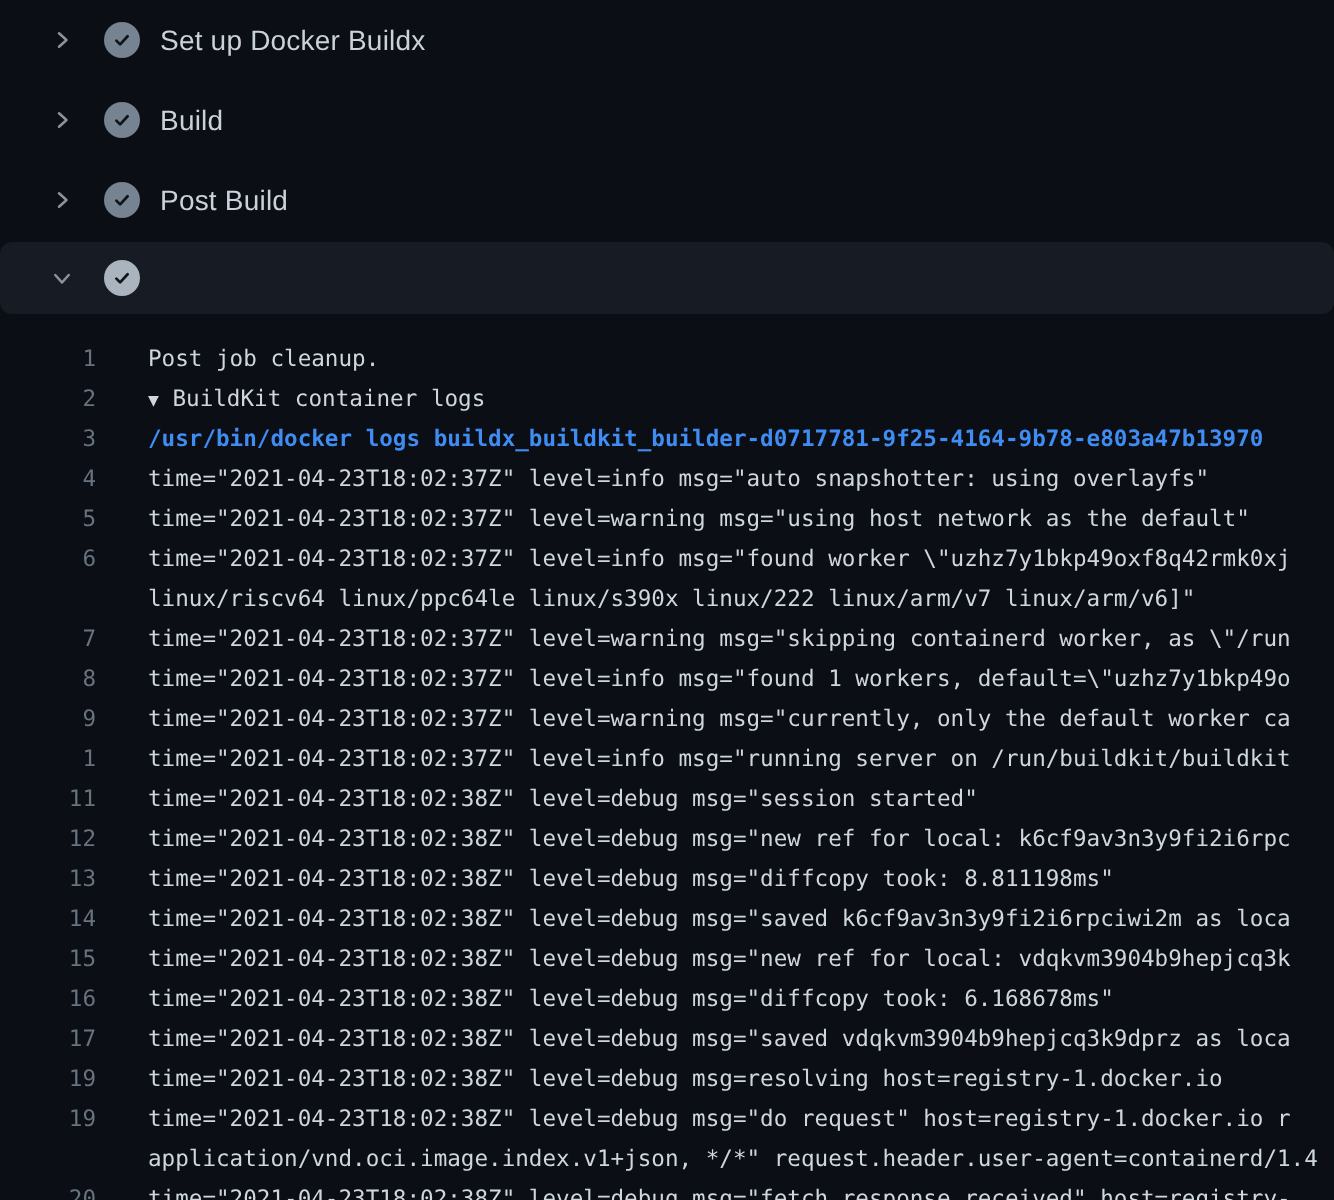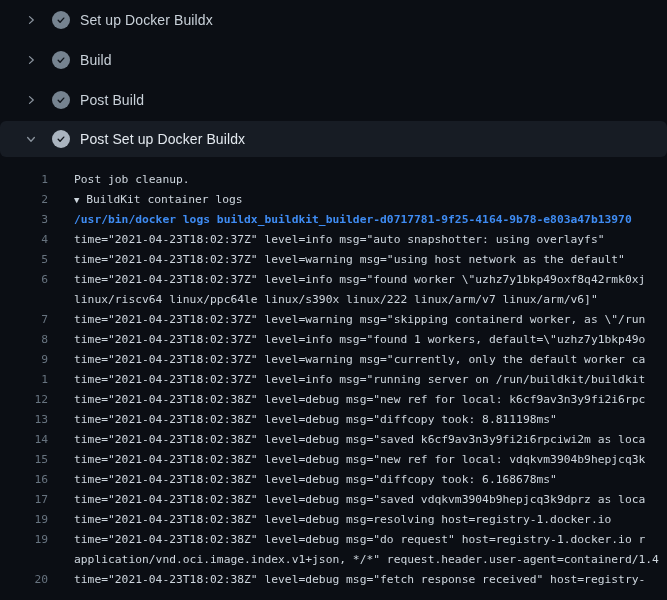--- a/index.html
+++ b/index.html
@@ -114,35 +114,35 @@
     <span class="chev">
       <svg width="12" height="12" viewBox="0 0 16 16">
           <path d="M3.5 6l4.5 5 4.5-5" fill="none" stroke="#8b949e" stroke-width="1.7" stroke-linecap="round" stroke-linejoin="round"></path>
         </svg>
     </span>
     <span class="circle">
       <svg width="10" height="10" viewBox="0 0 16 16">
           <path d="M3.5 8.5l3 3 6-6.5" fill="none" stroke="#11151b" stroke-width="2.2" stroke-linecap="round" stroke-linejoin="round"></path>
         </svg>
     </span>
-    <span class="section-title">Post Set up Docker Buildx</span>
   </div>
 
   <div class="log-area" id="log-rows">
       <div class="log-row"><span class="ln">1</span><span class="lt plain">Post job cleanup.</span></div>
       <div class="log-row"><span class="ln">2</span><span class="lt group"><span class="tri">▼</span> BuildKit container logs</span></div>
       <div class="log-row ind"><span class="ln">3</span><span class="lt command">/usr/bin/docker logs buildx_buildkit_builder-d0717781-9f25-4164-9b78-e803a47b13970</span></div>
       <div class="log-row ind"><span class="ln">4</span><span class="lt plain">time="2021-04-23T18:02:37Z" level=info msg="auto snapshotter: using overlayfs"</span></div>
       <div class="log-row ind"><span class="ln">5</span><span class="lt plain">time="2021-04-23T18:02:37Z" level=warning msg="using host network as the default"</span></div>
       <div class="log-row ind"><span class="ln">6</span><span class="lt plain">time="2021-04-23T18:02:37Z" level=info msg="found worker \"uzhz7y1bkp49oxf8q42rmk0xj</span></div>
       <div class="log-row cont"><span class="ln"></span><span class="lt plain">linux/riscv64 linux/ppc64le linux/s390x linux/222 linux/arm/v7 linux/arm/v6]"</span></div>
       <div class="log-row ind"><span class="ln">7</span><span class="lt plain">time="2021-04-23T18:02:37Z" level=warning msg="skipping containerd worker, as \"/run</span></div>
       <div class="log-row ind"><span class="ln">8</span><span class="lt plain">time="2021-04-23T18:02:37Z" level=info msg="found 1 workers, default=\"uzhz7y1bkp49o</span></div>
       <div class="log-row ind"><span class="ln">9</span><span class="lt plain">time="2021-04-23T18:02:37Z" level=warning msg="currently, only the default worker ca</span></div>
       <div class="log-row ind"><span class="ln">1</span><span class="lt plain">time="2021-04-23T18:02:37Z" level=info msg="running server on /run/buildkit/buildkit</span></div>
+      <div class="log-row ind"><span class="ln">11</span><span class="lt plain">time="2021-04-23T18:02:38Z" level=debug msg="session started"</span></div>
       <div class="log-row ind"><span class="ln">12</span><span class="lt plain">time="2021-04-23T18:02:38Z" level=debug msg="new ref for local: k6cf9av3n3y9fi2i6rpc</span></div>
       <div class="log-row ind"><span class="ln">13</span><span class="lt plain">time="2021-04-23T18:02:38Z" level=debug msg="diffcopy took: 8.811198ms"</span></div>
       <div class="log-row ind"><span class="ln">14</span><span class="lt plain">time="2021-04-23T18:02:38Z" level=debug msg="saved k6cf9av3n3y9fi2i6rpciwi2m as loca</span></div>
       <div class="log-row ind"><span class="ln">15</span><span class="lt plain">time="2021-04-23T18:02:38Z" level=debug msg="new ref for local: vdqkvm3904b9hepjcq3k</span></div>
       <div class="log-row ind"><span class="ln">16</span><span class="lt plain">time="2021-04-23T18:02:38Z" level=debug msg="diffcopy took: 6.168678ms"</span></div>
       <div class="log-row ind"><span class="ln">17</span><span class="lt plain">time="2021-04-23T18:02:38Z" level=debug msg="saved vdqkvm3904b9hepjcq3k9dprz as loca</span></div>
       <div class="log-row ind"><span class="ln">19</span><span class="lt plain">time="2021-04-23T18:02:38Z" level=debug msg=resolving host=registry-1.docker.io</span></div>
       <div class="log-row ind"><span class="ln">19</span><span class="lt plain">time="2021-04-23T18:02:38Z" level=debug msg="do request" host=registry-1.docker.io r</span></div>
       <div class="log-row cont"><span class="ln"></span><span class="lt plain">application/vnd.oci.image.index.v1+json, */*" request.header.user-agent=containerd/1.4</span></div>
       <div class="log-row ind"><span class="ln">20</span><span class="lt plain">time="2021-04-23T18:02:38Z" level=debug msg="fetch response received" host=registry-</span></div>

